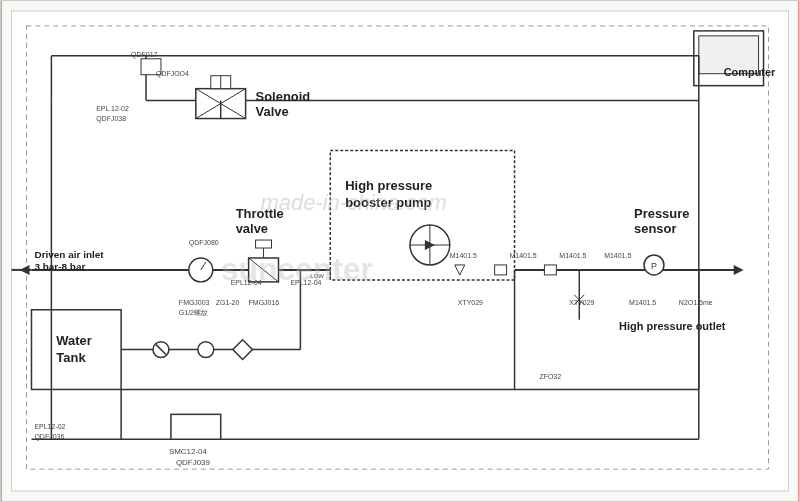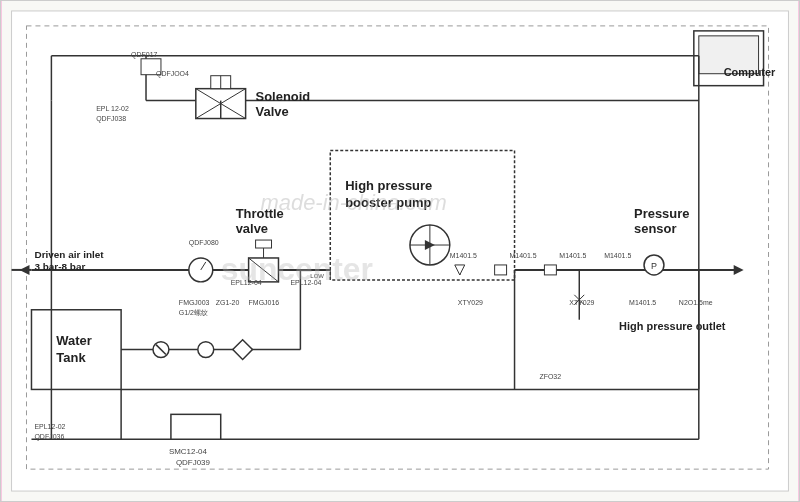--- a/index.html
+++ b/index.html
@@ -7,21 +7,21 @@
       width: 800px;
       height: 502px;
       background: #f5f5f0;
       font-family: Arial, sans-serif;
       overflow: hidden;
       position: relative;
     }
     .diagram-container {
       width: 800px;
       height: 502px;
-      background: #f9a8d4;
+      background: #ef4444;
       position: relative;
       border: 1px solid #ccc;
     }
     svg {
       position: absolute;
       top: 0; left: 0;
       width: 100%;
       height: 100%;
     }
   </style>

